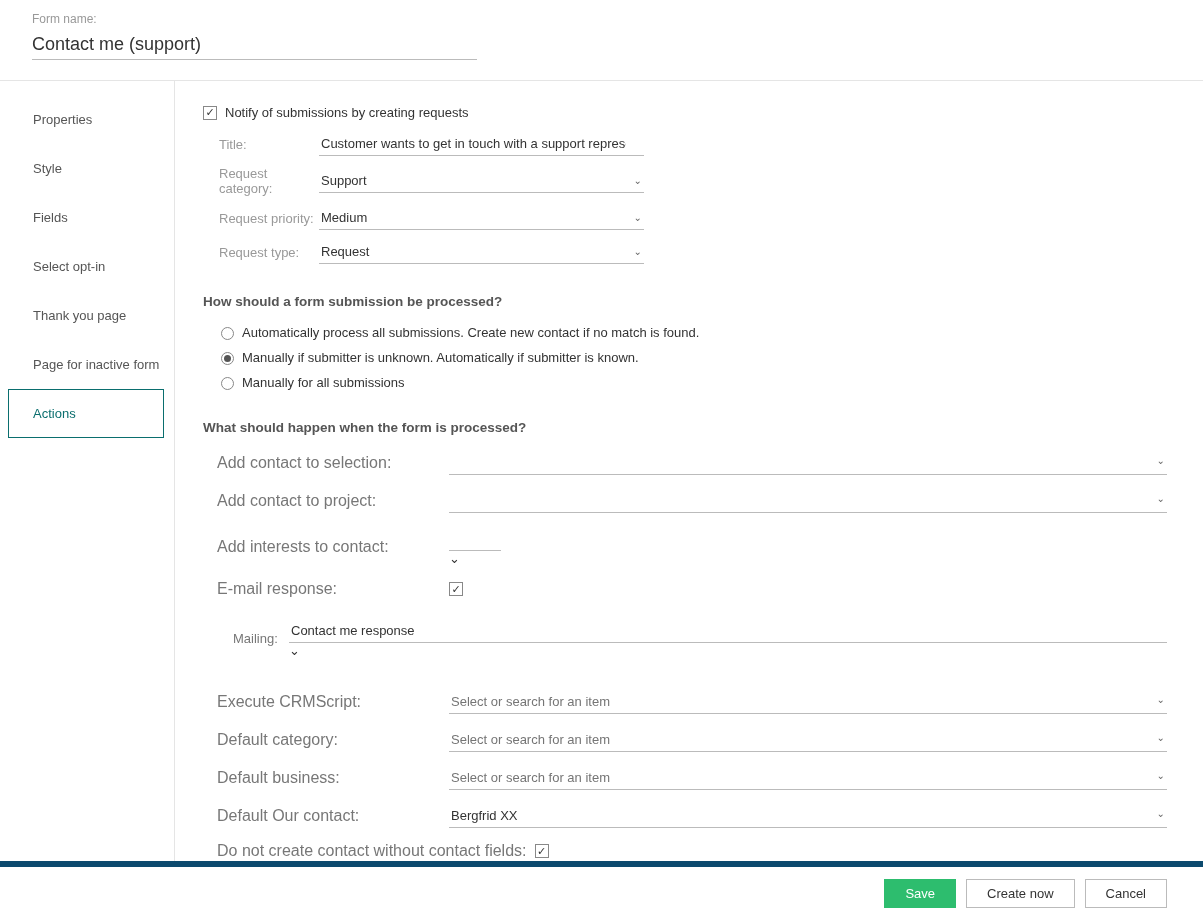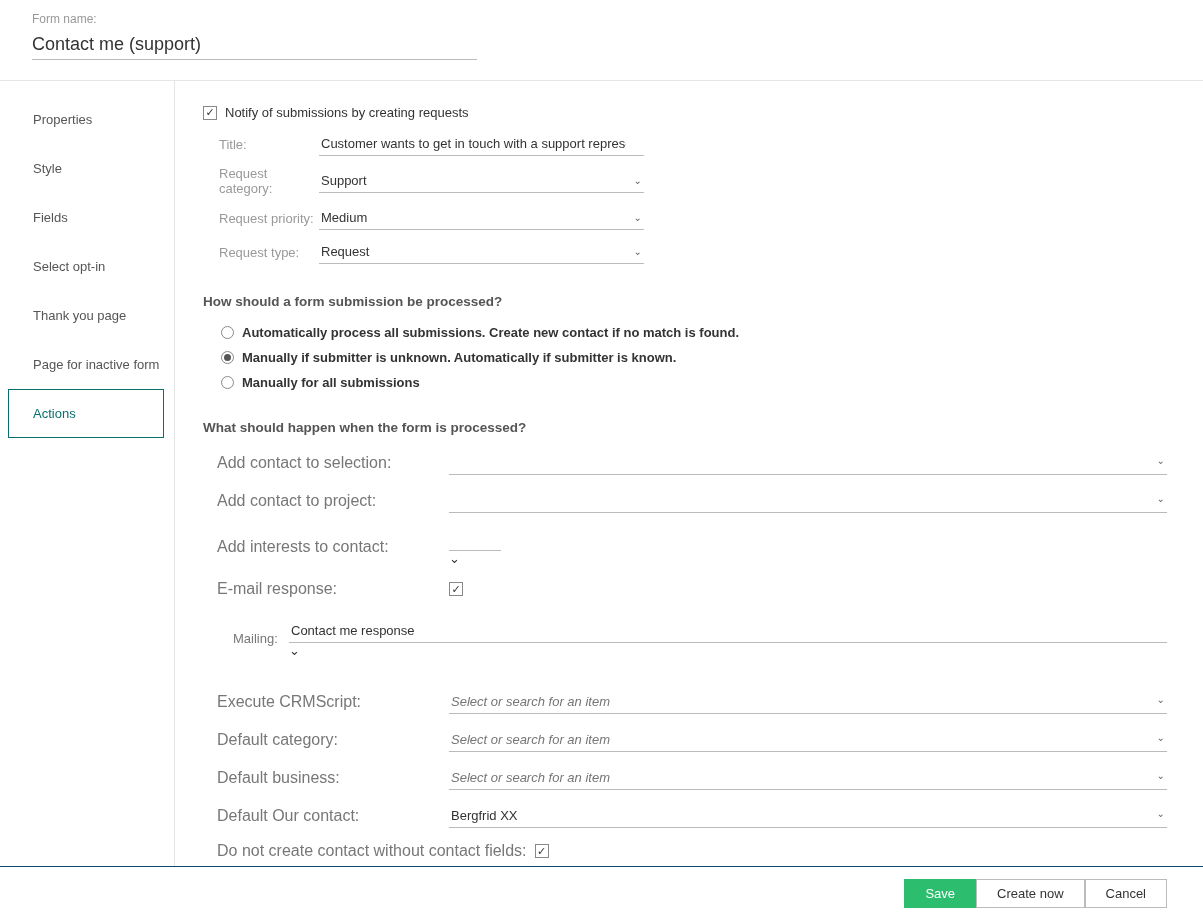--- a/index.html
+++ b/index.html
@@ -113,24 +113,23 @@
   }
   .section-heading {
     font-weight: bold;
     font-size: 13.5px;
     color: #555;
     margin-top: 30px;
     margin-bottom: 16px;
   }
   .radio-row {
     display:flex;
-    align-items:center;
+    align-items:flex-end;
     margin-left: 18px;
     margin-bottom: 10px;
-    font-weight: bold;
   }
   .radio {
     width:13px; height:13px;
     border:1px solid #888;
     border-radius:50%;
     margin-right:8px;
     display:inline-flex;
     align-items:center;
     justify-content:center;
   }
@@ -159,21 +158,21 @@
   .proc-select {
     width:100%;
     border:none;
     border-bottom:1px solid #bbb;
     font-size:13px;
     padding:4px 18px 4px 2px;
     color:#333;
     background:transparent;
     outline:none;
   }
-  .proc-select.placeholder { color:#999; font-style:italic; }
+  .proc-select.placeholder { color:#999; }
   .proc-select-wrap .chevron {
     position:absolute;
     right:2px;
     top:4px;
     font-size:10px;
     color:#666;
     pointer-events:none;
   }
   .small-select-wrap {
     position:relative;
@@ -202,24 +201,25 @@
   }
   .mailing-select-wrap {
     position:relative;
     flex:1;
   }
   .footer {
     position:absolute;
     bottom:0;
     left:0;
     right:0;
-    border-top:1px solid #0c4a6e;
+    border-top:6px solid #0c4a6e;
     padding:12px 36px;
     display:flex;
     justify-content:flex-end;
+    gap:10px;
     background:#fff;
   }
   .btn {
     padding: 6px 20px;
     font-size:13px;
     border:1px solid #bbb;
     background:#fff;
     color:#333;
     cursor:pointer;
   }

